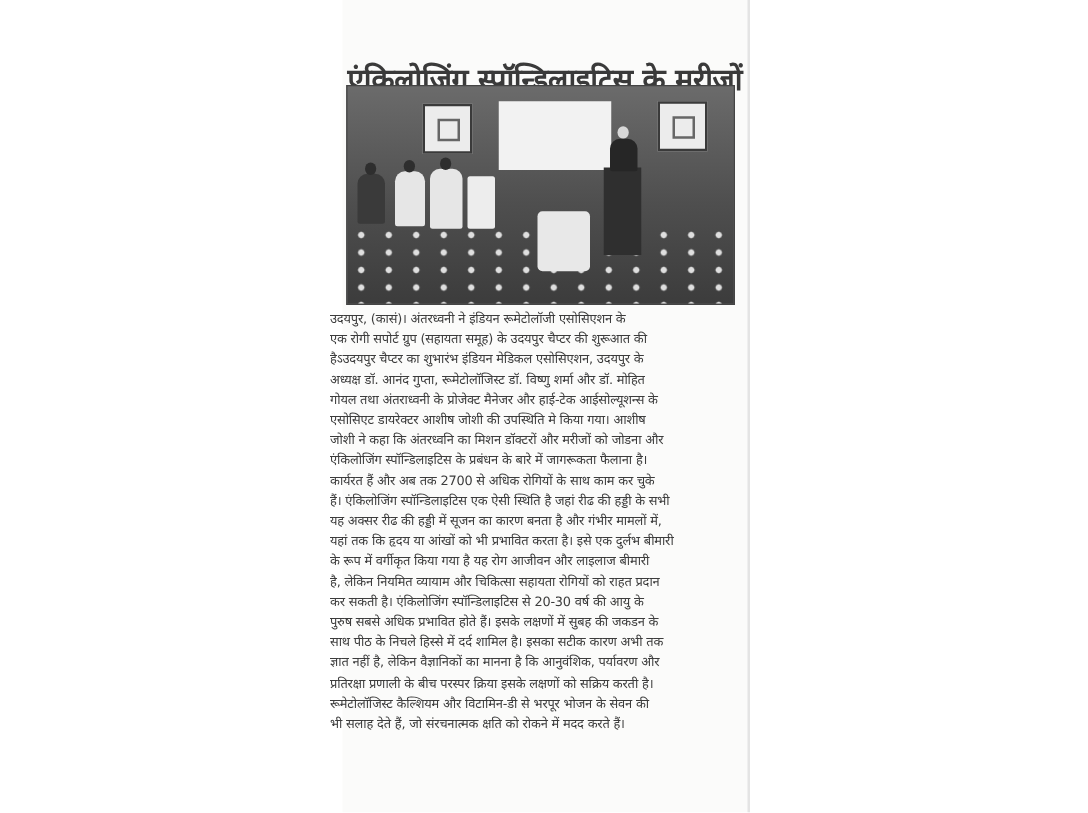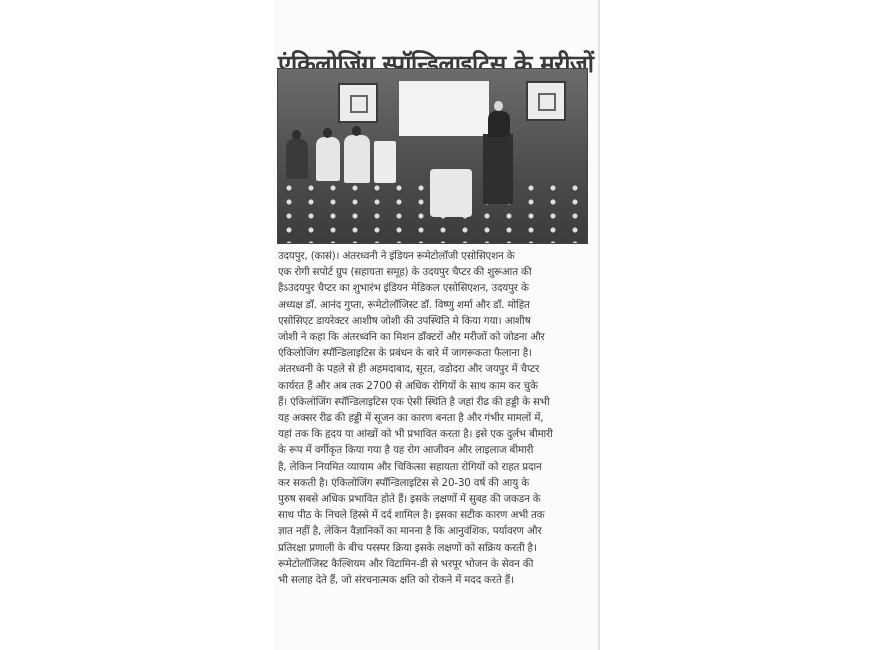--- a/index.html
+++ b/index.html
@@ -29,21 +29,21 @@
   .photo .frame { position:absolute; width:36px; height:36px; background:#ececec; border:2px solid #3a3a3a; }
   .photo .frame i { position:absolute; left:10px; top:10px; width:14px; height:14px; border:2px solid #666; }
   .photo .person { position:absolute; background:#e6e6e6; border-radius:8px 8px 2px 2px; }
   .photo .head { position:absolute; width:9px; height:10px; border-radius:50%; background:#2e2e2e; }
   .photo .podium { position:absolute; left:205px; top:65px; width:30px; height:70px; background:#2f2f2f; }
   .photo .table { position:absolute; left:152px; top:100px; width:42px; height:48px; background:#e8e8e8; border-radius:4px; }
   .photo .floor { position:absolute; left:0; top:112px; width:100%; height:62px;
     background-image: radial-gradient(circle, #f0f0f0 2px, transparent 3px);
     background-size: 22px 14px; opacity:.9; }
   .body-text {
-    position: absolute; left: 278px; top: 247px; width: 312px;
+    position: absolute; left: 264px; top: 247px; width: 312px;
     color: #3c3c3c; font-size: 10.3px; line-height: 16.2px; letter-spacing: -0.15px;
   }
   .body-text .ln { display:block; white-space: nowrap; overflow: hidden; }
 </style>
 </head>
 <body>
 
 <div class="clipping"></div>
 <div class="right-rule"></div>
 
@@ -72,24 +72,24 @@
   <div class="podium"></div>
   <div class="head" style="left:216px;top:32px;background:#d8d8d8;"></div>
   <div class="person" style="left:210px;top:42px;width:22px;height:26px;background:#262626;"></div>
 </div>
 
 <div class="body-text">
   <span class="ln">उदयपुर, (कासं)। अंतरध्वनी ने इंडियन रूमेटोलॉजी एसोसिएशन के</span>
   <span class="ln">एक रोगी सपोर्ट ग्रुप (सहायता समूह) के उदयपुर चैप्टर की शुरूआत की</span>
   <span class="ln">हैऽउदयपुर चैप्टर का शुभारंभ इंडियन मेडिकल एसोसिएशन, उदयपुर के</span>
   <span class="ln">अध्यक्ष डॉ. आनंद गुप्ता, रूमेटोलॉजिस्ट डॉ. विष्णु शर्मा और डॉ. मोहित</span>
+  <span class="ln">गोयल तथा अंतराध्वनी के प्रोजेक्ट मैनेजर और हाई-टेक आईसोल्यूशन्स के</span>
   <span class="ln">एसोसिएट डायरेक्टर आशीष जोशी की उपस्थिति मे किया गया। आशीष</span>
   <span class="ln">जोशी ने कहा कि अंतरध्वनि का मिशन डॉक्टरों और मरीजों को जोडना और</span>
   <span class="ln">एंकिलोजिंग स्पॉन्डिलाइटिस के प्रबंधन के बारे में जागरूकता फैलाना है।</span>
-  <span class="ln">अंतरध्वनी के पहले से ही अहमदाबाद, सूरत, वडोदरा और जयपुर में चैप्टर</span>
   <span class="ln">कार्यरत हैं और अब तक 2700 से अधिक रोगियों के साथ काम कर चुके</span>
   <span class="ln">हैं। एंकिलोजिंग स्पॉन्डिलाइटिस एक ऐसी स्थिति है जहां रीढ की हड्डी के सभी</span>
   <span class="ln">यह अक्सर रीढ की हड्डी में सूजन का कारण बनता है और गंभीर मामलों में,</span>
   <span class="ln">यहां तक कि हृदय या आंखों को भी प्रभावित करता है। इसे एक दुर्लभ बीमारी</span>
   <span class="ln">के रूप में वर्गीकृत किया गया है  यह रोग आजीवन और लाइलाज बीमारी</span>
   <span class="ln">है, लेकिन नियमित व्यायाम और चिकित्सा सहायता रोगियों को राहत प्रदान</span>
   <span class="ln">कर सकती है। एंकिलोजिंग स्पॉन्डिलाइटिस से 20-30 वर्ष की आयु के</span>
   <span class="ln">पुरुष सबसे अधिक प्रभावित होते हैं। इसके लक्षणों में सुबह की जकडन के</span>
   <span class="ln">साथ पीठ के निचले हिस्से में दर्द शामिल है। इसका सटीक कारण अभी तक</span>
   <span class="ln">ज्ञात नहीं है, लेकिन वैज्ञानिकों का मानना है कि आनुवंशिक, पर्यावरण और</span>

